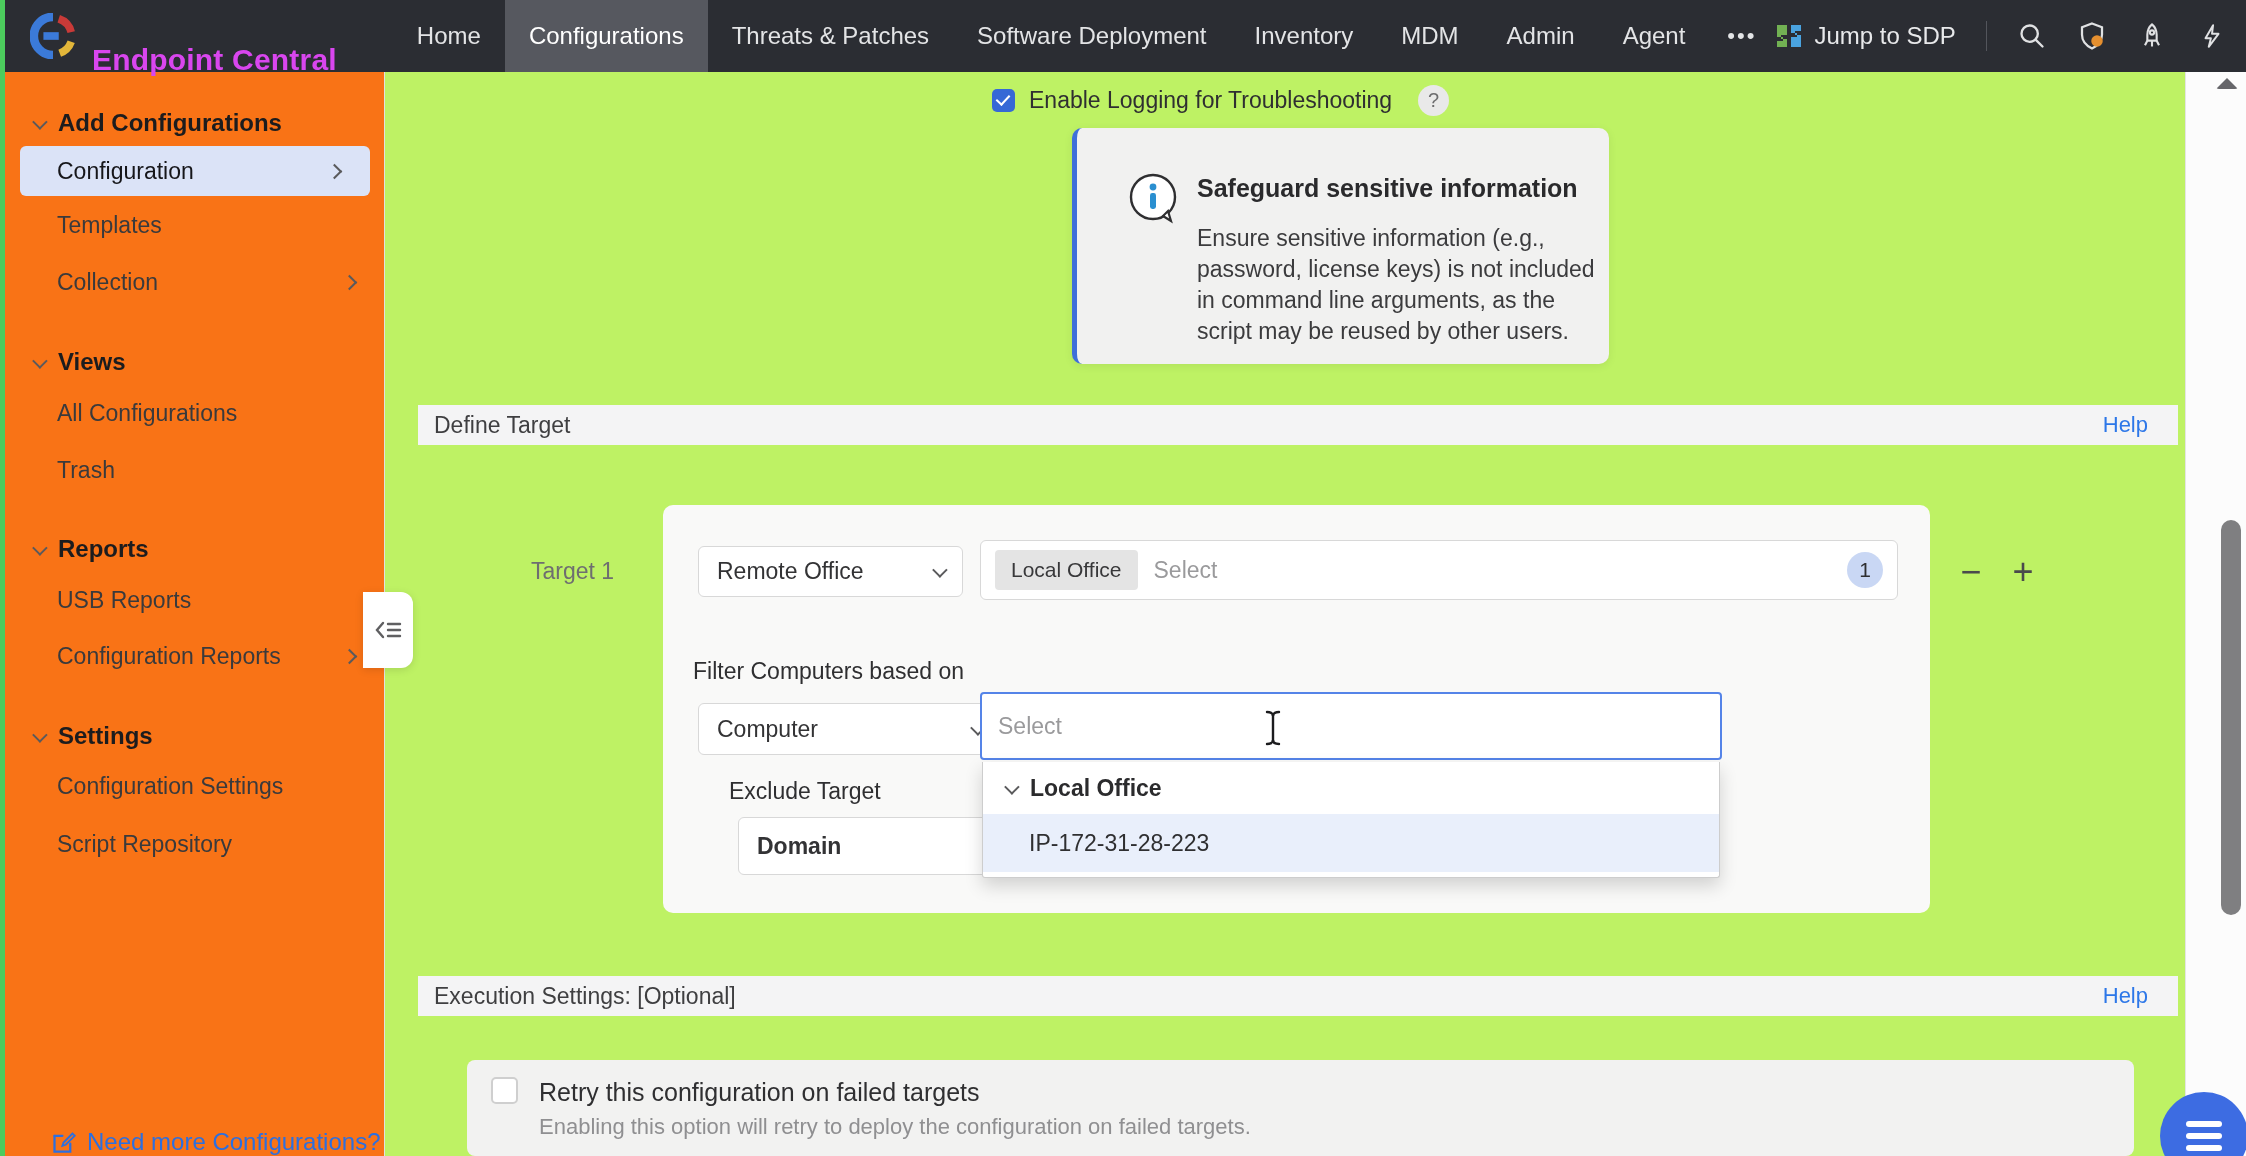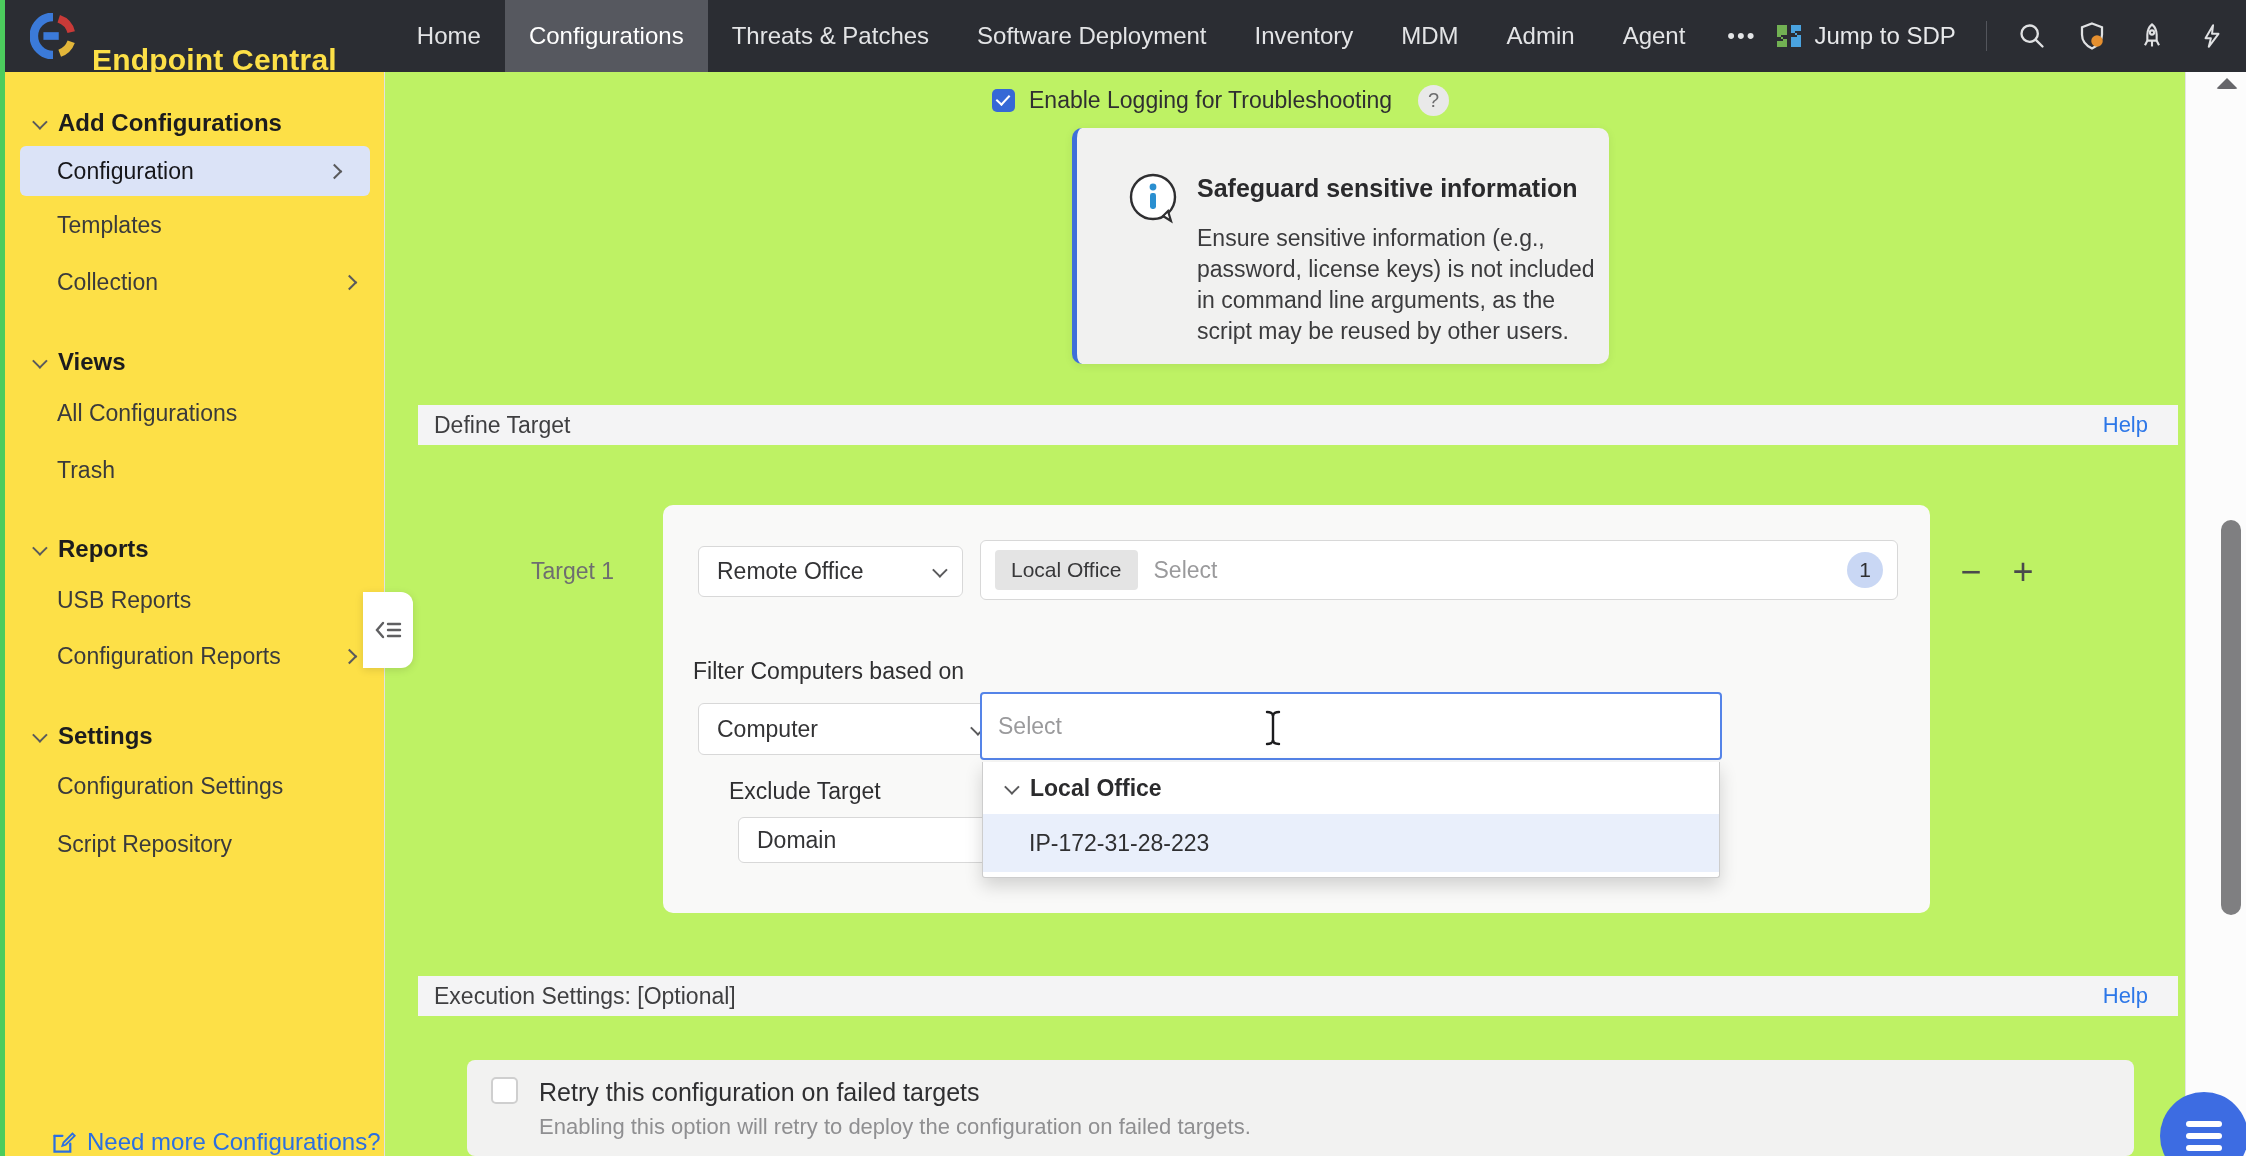--- a/index.html
+++ b/index.html
@@ -8,34 +8,34 @@
   .app { position:relative; width:2246px; height:1156px; overflow:hidden; background:#fff; }
 
   
   .green-strip { position:absolute; left:0; top:0; width:5px; height:1156px; background:#4ccc5d; z-index:60; }
 
   
   .navbar { position:absolute; left:0; top:0; width:2246px; height:72px; background:#2b2d33;
             display:flex; align-items:center; padding:0 26px 0 30px; z-index:40; }
   .brand-wrap { display:flex; align-items:center; gap:16px; }
   .brand-logo { width:46px; height:46px; }
-  .brand-name { color:#fde047; font-size:30px; font-weight:bold; letter-spacing:.2px; white-space:nowrap;margin-top:48px; }
+  .brand-name { color:#d946ef; font-size:30px; font-weight:bold; letter-spacing:.2px; white-space:nowrap;margin-top:48px; }
   .nav-menu { display:flex; align-items:center; height:80px; margin-left:56px; }
   .nav-item { color:#e3e4e6; font-size:24px; padding:0 24px; height:72px; display:flex; align-items:center;
               cursor:pointer; white-space:nowrap; }
   .nav-item.active { background:#56585f; color:#fff; }
   .nav-item.more { font-size:22px; letter-spacing:2px; padding:0 18px; }
   .nav-right { margin-left:auto; display:flex; align-items:center; gap:30px; }
   .sdp { display:flex; align-items:center; gap:10px; cursor:pointer; }
   .sdp-label { color:#e8e9eb; font-size:24px; white-space:nowrap; }
   .nav-divider { width:1px; height:30px; background:#53555c; }
   .nav-icon { width:30px; height:30px; display:flex; align-items:center; justify-content:center; cursor:pointer; position:relative; }
 
   
-  .sidebar { position:absolute; left:5px; top:72px; width:380px; height:1084px; background:#fde047;
+  .sidebar { position:absolute; left:5px; top:72px; width:380px; height:1084px; background:#f97316;
              border-right:1px solid #e2e2e0; z-index:10; }
   .side-row { position:absolute; left:0; width:380px; height:44px; display:flex; align-items:center; }
   .side-header { gap:14px; padding-left:28px; }
   .side-header .hdr-label { font-size:24px; font-weight:bold; color:#1c1c1e; }
   .side-item { padding-left:52px; font-size:23px; color:#3a3a3c; cursor:pointer; }
   .side-item .chev-right { position:absolute; right:30px; }
   .side-item.selected { left:15px; width:350px; background:#dbe3f7; border-radius:6px; padding-left:37px; color:#16161a; }
   .chev { display:inline-block; width:11px; height:11px; border-right:2px solid #5a5a5c; border-bottom:2px solid #5a5a5c; }
   .chev-down { transform:rotate(45deg) translateY(-2px); }
   .chev-right { transform:rotate(-45deg); }
@@ -73,21 +73,21 @@
 
   .target-card { position:absolute; left:278px; top:433px; width:1267px; height:408px; background:#f9f9f8; border-radius:10px; }
 
   .target-label { position:absolute; left:146px; top:486px; font-size:23px; color:#6e6e70; }
 
   .select { position:absolute; background:#fff; border:1px solid #d8d8d8; border-radius:6px;
             display:flex; align-items:center; justify-content:space-between; padding:0 18px; cursor:pointer; }
   .select .sel-value { font-size:23px; color:#333335; }
   .sel-remote { left:313px; top:474px; width:265px; height:51px; }
   .sel-computer { left:313px; top:631px; width:303px; height:52px; }
-  .sel-domain { left:353px; top:745px; width:280px; height:46px; z-index:1; }
+  .sel-domain { left:353px; top:745px; width:280px; height:58px; z-index:1;font-weight:bold; }
 
   .combo { position:absolute; left:595px; top:468px; width:918px; height:60px; background:#fff;
            border:1px solid #d8d8d8; border-radius:6px; display:flex; align-items:center; padding:0 14px; cursor:text; }
   .chip { background:#e4e4e4; border-radius:4px; height:40px; display:flex; align-items:center;
           padding:0 16px; font-size:21px; color:#38383a; flex:none; cursor:pointer; }
   .combo-placeholder { font-size:23px; color:#9a9a9c; margin-left:16px; flex:1; }
   .count-badge { width:36px; height:36px; border-radius:50%; background:#c9d7f4; color:#2f2f31; font-size:21px;
                  display:flex; align-items:center; justify-content:center; flex:none; }
 
   .step-btn { position:absolute; top:480px; width:40px; height:40px; background:none; border:none;

